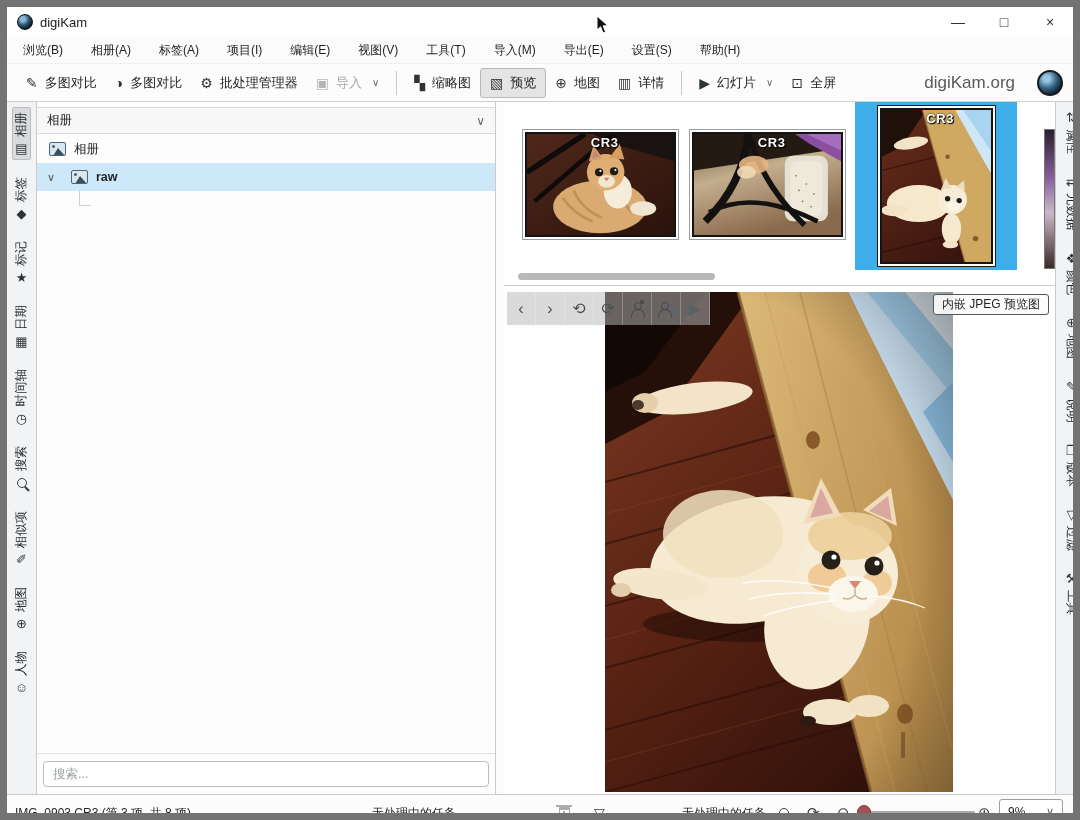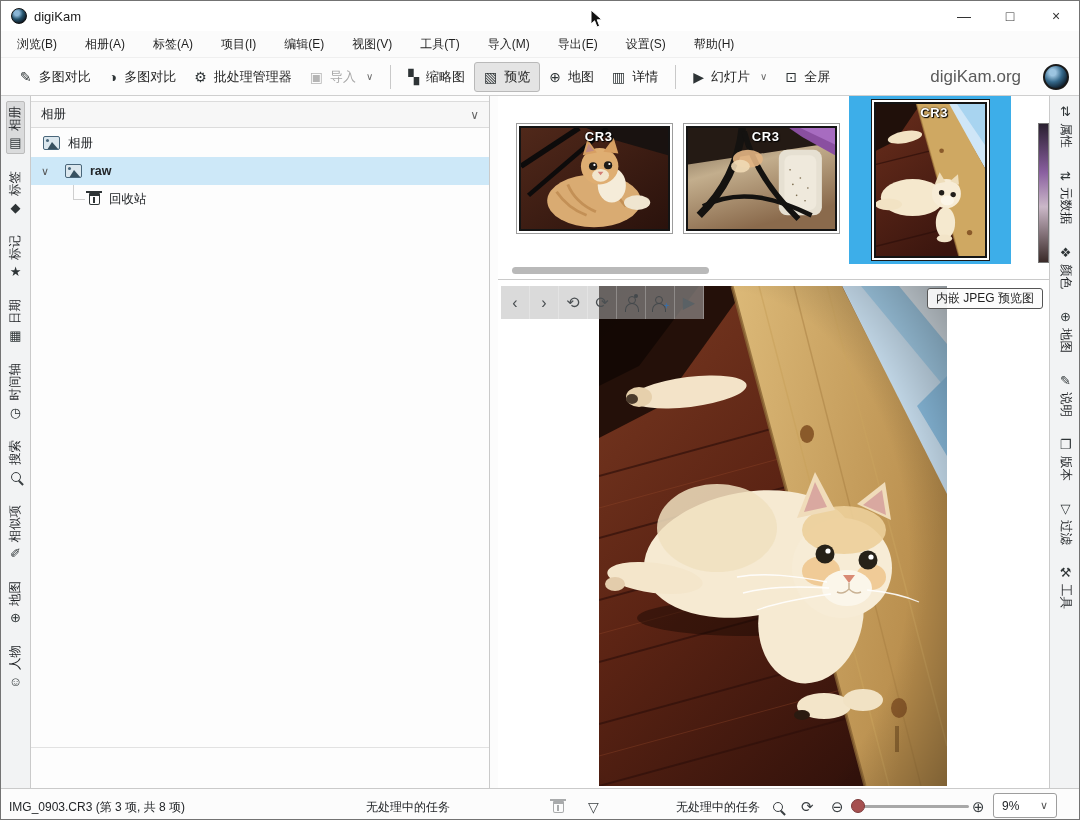--- a/index.html
+++ b/index.html
@@ -1,17 +1,17 @@
 <!DOCTYPE html>
 <html><head>
 <meta charset="utf-8">
 <style>
   html,body{margin:0;padding:0;background:#444;}
   *{box-sizing:border-box;font-family:"Liberation Sans","DejaVu Sans",sans-serif;}
-  .window{position:relative;width:1080px;height:820px;background:#fcfcfc;border:1px solid #737373;overflow:hidden;}
+  .window{position:relative;width:1080px;height:820px;background:#fcfcfc;border:7px solid #737373;overflow:hidden;}
 
   
   .titlebar{position:absolute;left:0;top:0;width:100%;height:30px;background:#ffffff;display:flex;align-items:center;}
   .applogo{width:16px;height:16px;border-radius:50%;margin:0 7px 0 10px;
     background:radial-gradient(circle at 35% 30%,#8ab6d6 0 18%,#27556f 45%,#0c1620 78%);border:1px solid #111;}
   .wtitle{font-size:13px;color:#1b1b1b;}
   .wcontrols{margin-left:auto;display:flex;height:100%;}
   .wbtn{width:46px;height:100%;display:flex;align-items:center;justify-content:center;font-size:14px;color:#333;}
   .cursor{position:absolute;left:588px;top:8px;z-index:60;}
 
@@ -241,26 +241,23 @@
           <span>相册</span>
         </div>
         <div class="branch" style="left:20px;top:28px;width:1px;height:14px;"></div>
         <div class="trow selrow" style="padding-left:34px;gap:8px;">
           <span class="expander">∨</span>
           <span class="albicon"></span>
           <span style="font-weight:bold;">raw</span>
         </div>
         <div class="branch" style="left:42px;top:56px;width:1px;height:14px;"></div>
         <div class="branch" style="left:42px;top:70px;width:12px;height:1px;"></div>
-        <div class="trow" style="padding-left:58px;gap:9px;">
-          <span class="i-trash"></span>
-          <span>回收站</span>
-        </div>
       </div>
       <div class="panel-divider"></div>
+      <input class="search-box" placeholder="搜索..." style="">
     </div>
 
     <div class="center">
 
       <div class="thumbbar">
 
         <div class="thumb" style="left:18px;">
           <div class="art">
             <span class="cr3">CR3</span>
             <svg width="100%" height="100%" viewBox="0 0 157 111" preserveAspectRatio="none">

